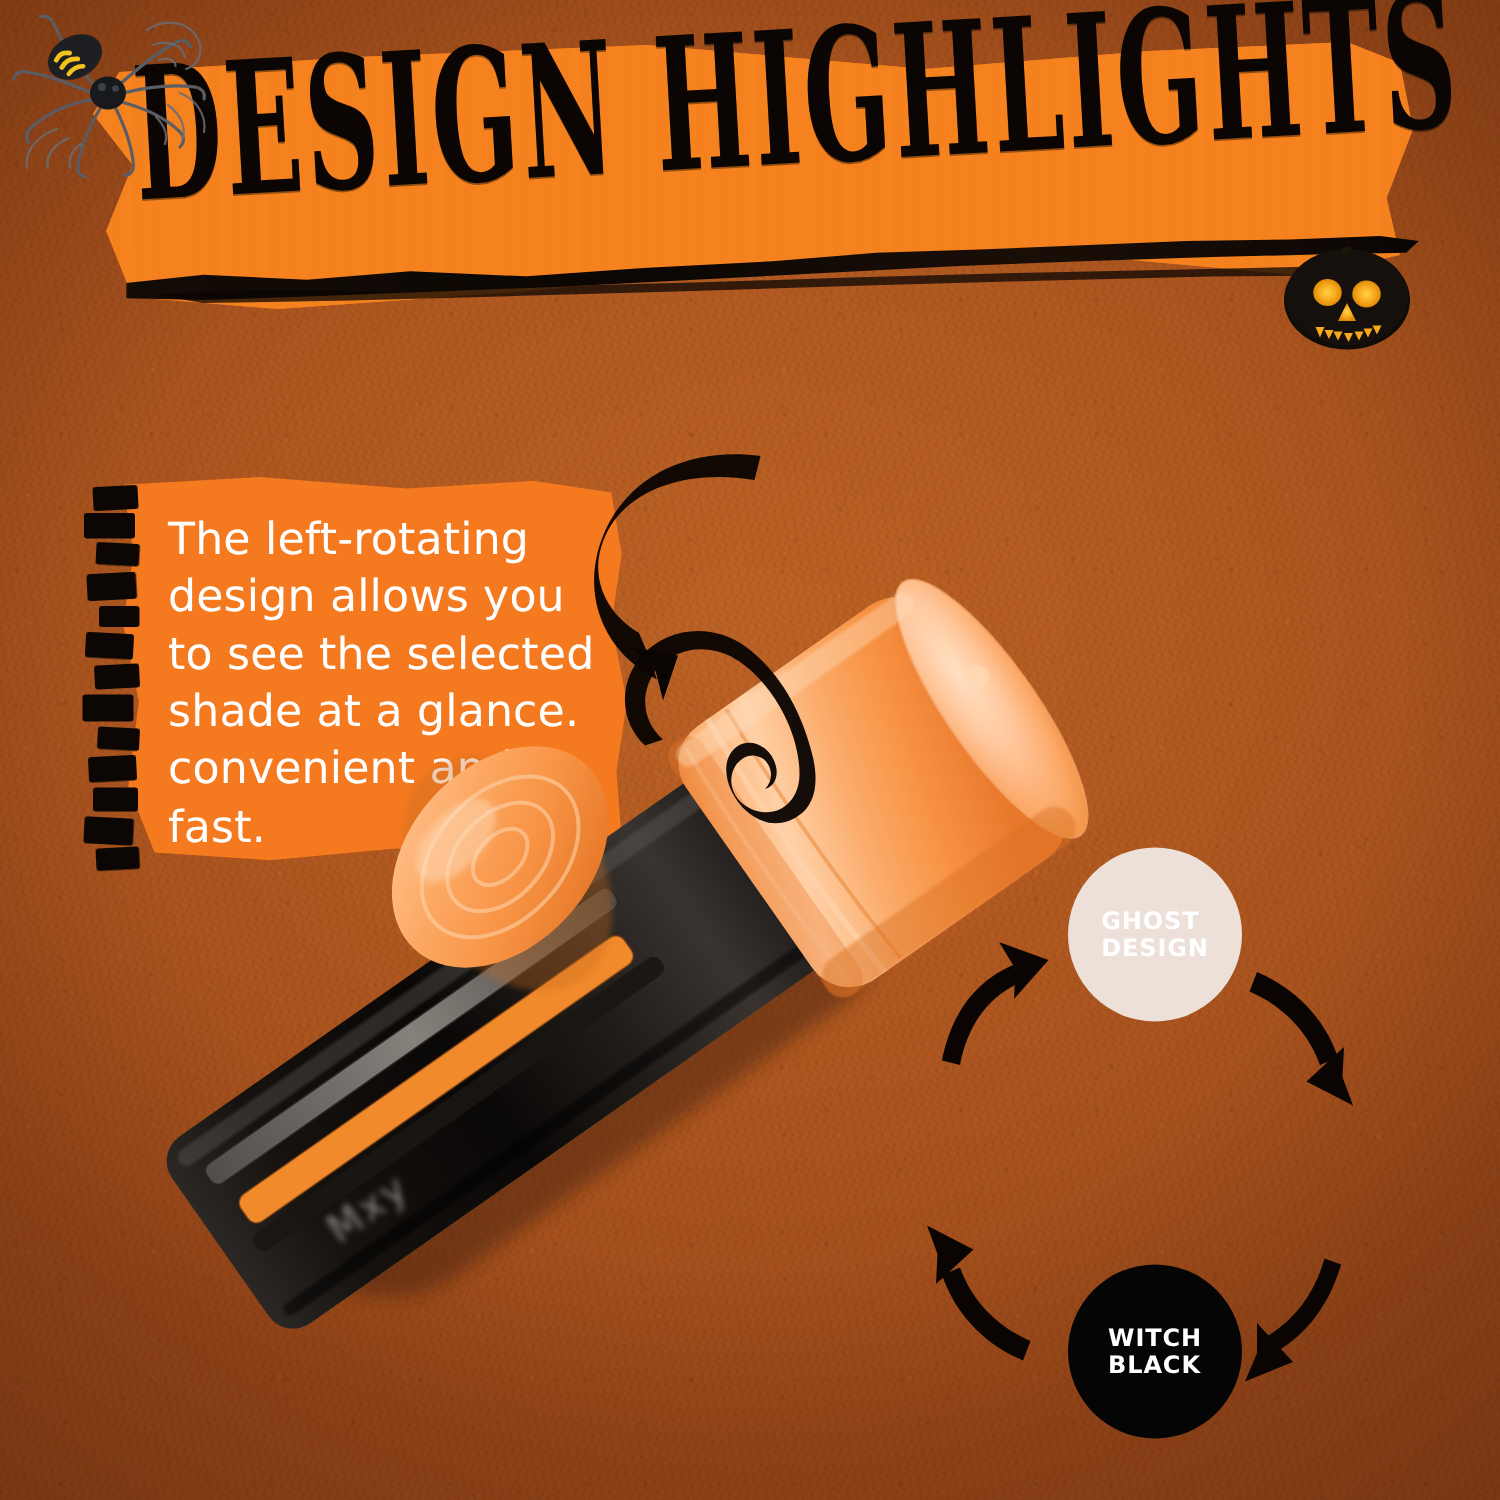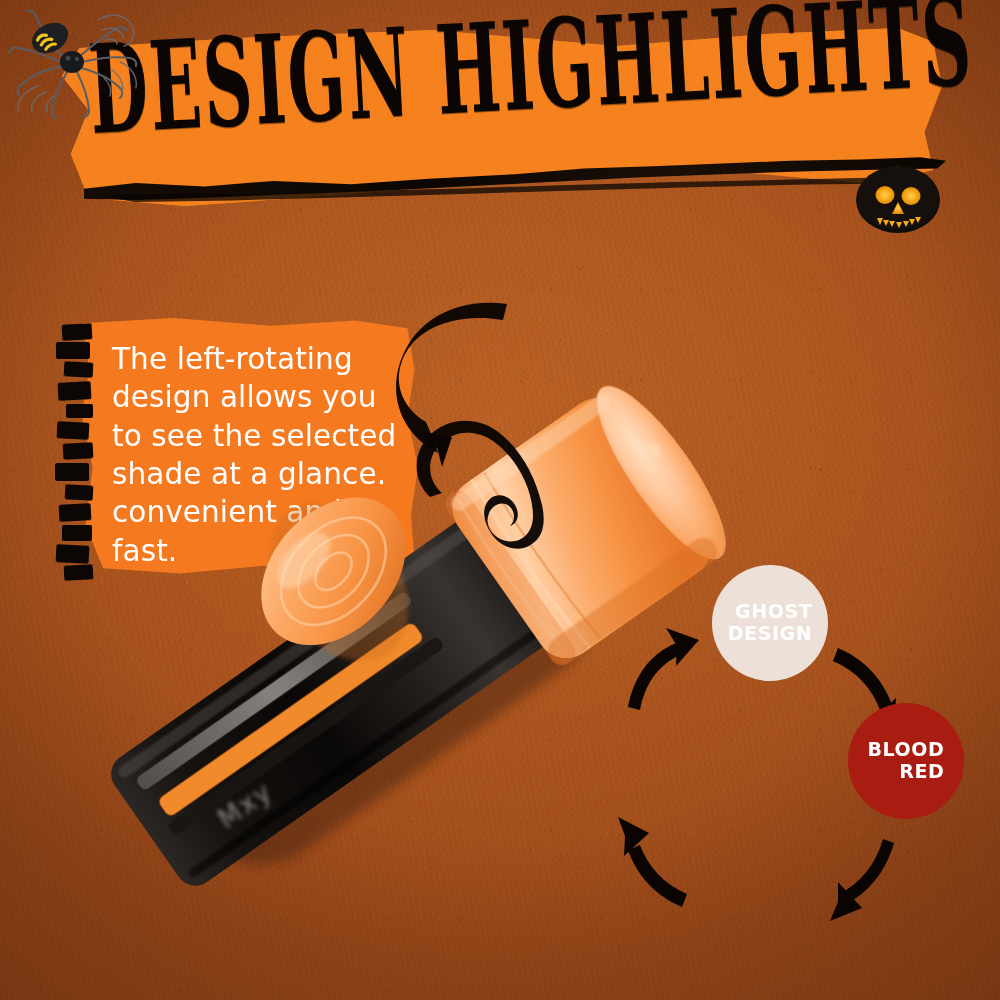--- a/index.html
+++ b/index.html
@@ -150,23 +150,23 @@
   .pen-wrap { position: absolute; left: -40px; top: 285px; width: 800px; height: 730px; }
 
   
   .cycle { position: absolute; left: 530px; top: 555px; width: 460px; height: 440px; }
   .swatch {
     position: absolute;
     border-radius: 50%;
     display: flex;
     align-items: center;
     justify-content: center;
-    text-align: right;
+    text-align: left;
     font-weight: 700;
-    font-size: 19px;
+    font-size: 16px;
     line-height: 1.14;
     letter-spacing: .6px;
     font-family: "DejaVu Sans", sans-serif;
   }
   .sw-white  { left: 182px; top: 10px;  width: 116px; height: 116px; background: #ede0d8; color: #ffffff; }
   .sw-red    { left: 318px; top: 148px; width: 116px; height: 116px; background: #a81c12; color: #ffffff; }
   .sw-black  { left: 182px; top: 288px; width: 116px; height: 116px; background: #050505; color: #ffffff; }
   .sw-orange { left: 22px;  top: 178px; width: 120px; height: 120px; background: #e4601c; color: #ffffff; }
   .arrows { position: absolute; inset: 0; }
 
@@ -423,23 +423,23 @@
       </g>
     </svg>
 
     <div class="swatch sw-white">
       <div>
         <span class="lbl">GHOST</span>
         <span class="lbl">DESIGN</span>
       </div>
     </div>
 
-    <div class="swatch sw-red">
+
+    <div class="swatch sw-black">
       <div>
-        <span class="lbl">BLOOD</span>
-        <span class="lbl">RED</span>
+        <span class="lbl">WITCH</span>
+        <span class="lbl">BLACK</span>
       </div>
     </div>
 
-
   </div>
 
 </div>
 
 </body></html>

